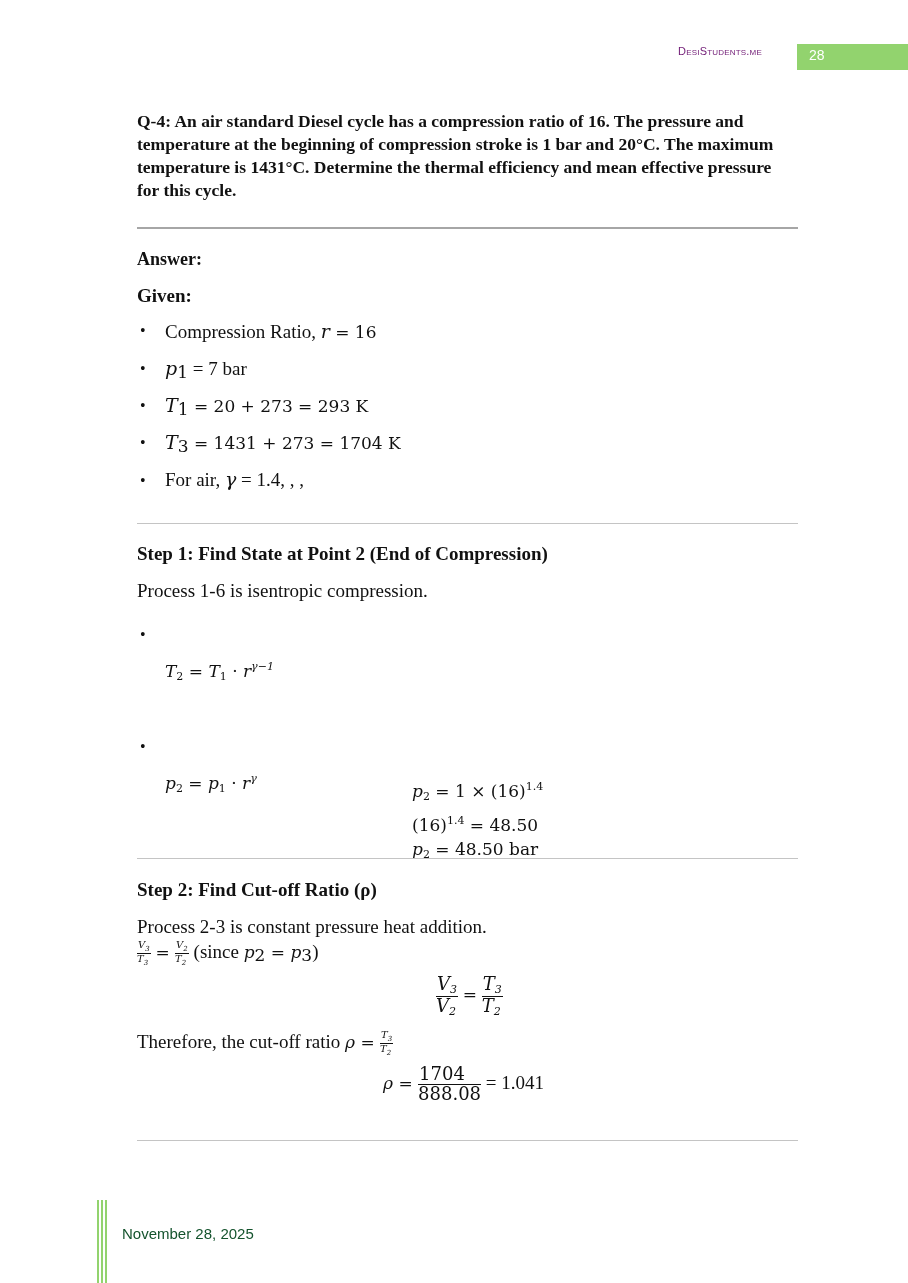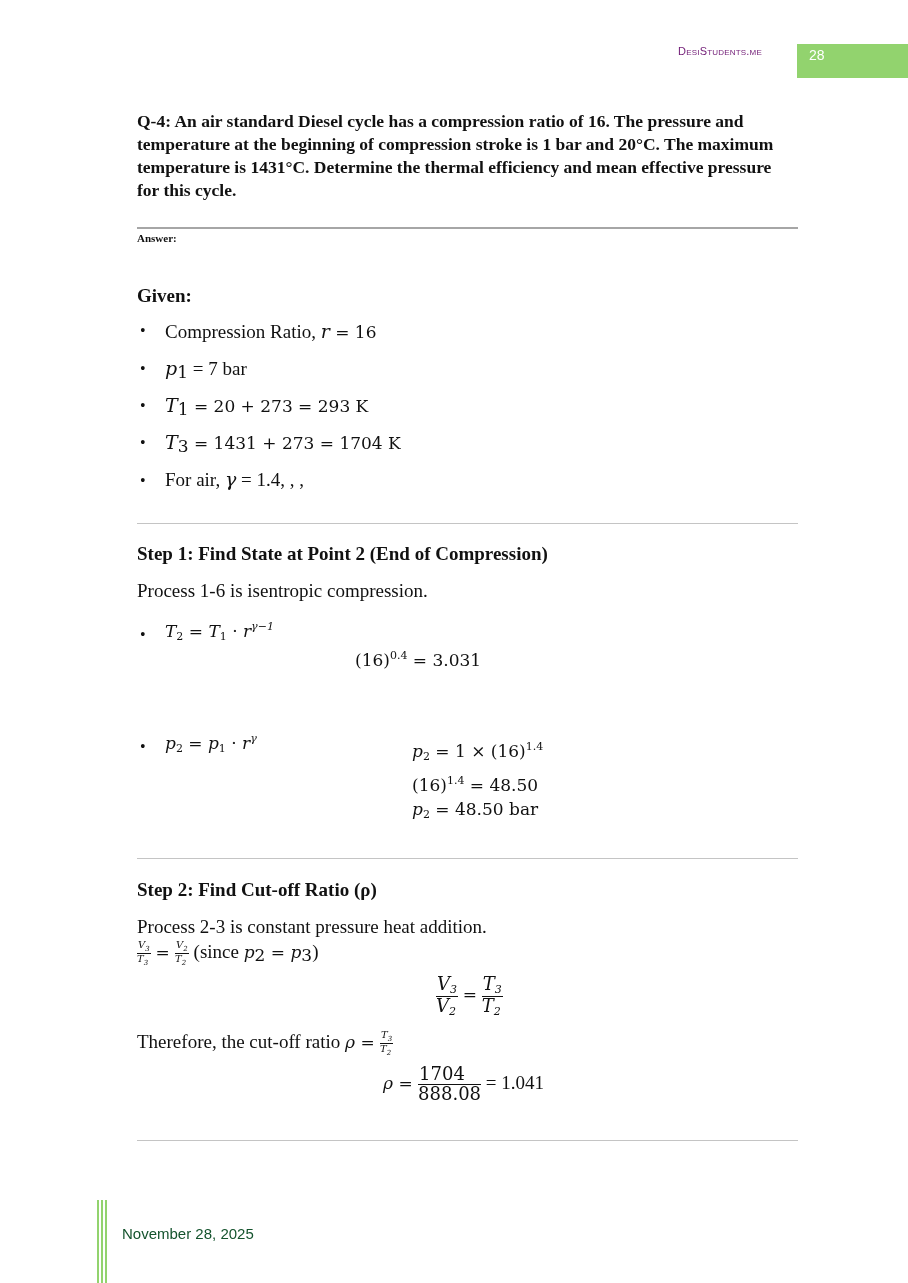--- a/index.html
+++ b/index.html
@@ -1,25 +1,25 @@
 <!DOCTYPE html>
 <html><head>
 <meta charset="utf-8">
 <style>
   html, body { margin: 0; padding: 0; background: #ffffff; }
   body { width: 908px; height: 1283px; position: relative; overflow: hidden; font-family: "Liberation Serif", serif; color: #111; }
   .hdr-site { position: absolute; left: 678px; top: 45px; font-family: "Liberation Sans", sans-serif; font-size: 11px; color: #701a75; letter-spacing: 0.2px; font-variant: small-caps; }
-  .hdr-page { position: absolute; left: 797px; top: 44px; width: 111px; height: 34px; background: #92d36e; color: #fff; font-family: "Liberation Sans", sans-serif; font-size: 14px; line-height: 22px; padding-left: 12px; box-sizing: border-box; }
+  .hdr-page { position: absolute; left: 797px; top: 44px; width: 111px; height: 26px; background: #92d36e; color: #fff; font-family: "Liberation Sans", sans-serif; font-size: 14px; line-height: 22px; padding-left: 12px; box-sizing: border-box; }
   .question { position: absolute; left: 137px; top: 110px; width: 650px; font-weight: bold; font-size: 17.5px; line-height: 23px; }
   .rule { position: absolute; left: 137px; width: 661px; height: 0; }
   .rule.thick { border-top: 2px solid #a6a6a6; }
   .rule.thin { border-top: 1px solid #c4c4c4; }
   .t { position: absolute; white-space: nowrap; font-size: 19px; }
   .b { font-weight: bold; }
-  .m { font-family: "DejaVu Serif", serif; font-size: 17px; }
+  .m { font-family: "DejaVu Serif", serif; font-size: 17px; margin-top: 40px; }
   i.v { font-family: "DejaVu Serif", serif; font-style: italic; }
   sub, sup { font-size: 11px; }
   sub { vertical-align: -3px; }
   sup { vertical-align: 7px; }
   .bullet { position: absolute; left: 140px; font-size: 16px; }
   .frac { display: inline-block; vertical-align: middle; text-align: left; font-family: "DejaVu Serif", serif; }
   .frac .n, .frac .d { display: block; line-height: 1.05; }
   .frac .n { border-bottom: 1px solid #111; padding: 0 1px; }
   .frac.small { font-size: 10px; font-style: italic; }
   .frac.big { font-size: 18px; }
@@ -29,21 +29,21 @@
 </style>
 </head>
 <body>
 
 <div class="hdr-site">DesiStudents.me</div>
 <div class="hdr-page">28</div>
 
 <div class="question">Q-4: An air standard Diesel cycle has a compression ratio of 16. The pressure and temperature at the beginning of compression stroke is 1 bar and 20°C. The maximum temperature is 1431°C. Determine the thermal efficiency and mean effective pressure for this cycle.</div>
 <div class="rule thick" style="top:227px"></div>
 
-<div class="t b" style="left:137px; top:232px; font-size:11px">Answer:</div>
+<div class="t b" style="left:137px; top:249px; font-size:18px">Answer:</div>
 <div class="t b" style="left:137px; top:285px; font-size:19px">Given:</div>
 
 <div>
   <div>
     <span class="bullet" style="top:322px">•</span>
     <div class="t" style="left:165px; top:320px">
       <span>Compression Ratio, </span><i class="v">r</i><span class="m"> = 16</span>
     </div>
   </div>
   <div>
@@ -76,21 +76,20 @@
 
 <div class="t b" style="left:137px; top:543px">Step 1: Find State at Point 2 (End of Compression)</div>
 <div class="t" style="left:137px; top:580px">Process 1-6 is isentropic compression.</div>
 
 <span class="bullet" style="top:626px">•</span>
 <div class="t m" style="left:165px; top:620px">
   <i class="v">T</i><sub>2</sub><span> = </span><i class="v">T</i><sub>1</sub><span> · </span><i class="v">r</i><sup style="font-style:italic">γ−1</sup>
 </div>
 
 <div class="t m" style="left:355px; top:644px; line-height:24px">
-  <div><span>(16)</span><sup>0.4</sup><span> = 3.031</span></div>
 </div>
 
 <span class="bullet" style="top:738px">•</span>
 <div class="t m" style="left:165px; top:732px">
   <i class="v">p</i><sub>2</sub><span> = </span><i class="v">p</i><sub>1</sub><span> · </span><i class="v">r</i><sup style="font-style:italic">γ</sup>
 </div>
 
 <div class="t m" style="left:412px; top:735px; line-height:24px">
   <div><i class="v">p</i><sub>2</sub><span> = 1 × (16)</span><sup>1.4</sup></div>
   <div><span>(16)</span><sup>1.4</sup><span> = 48.50</span></div>

